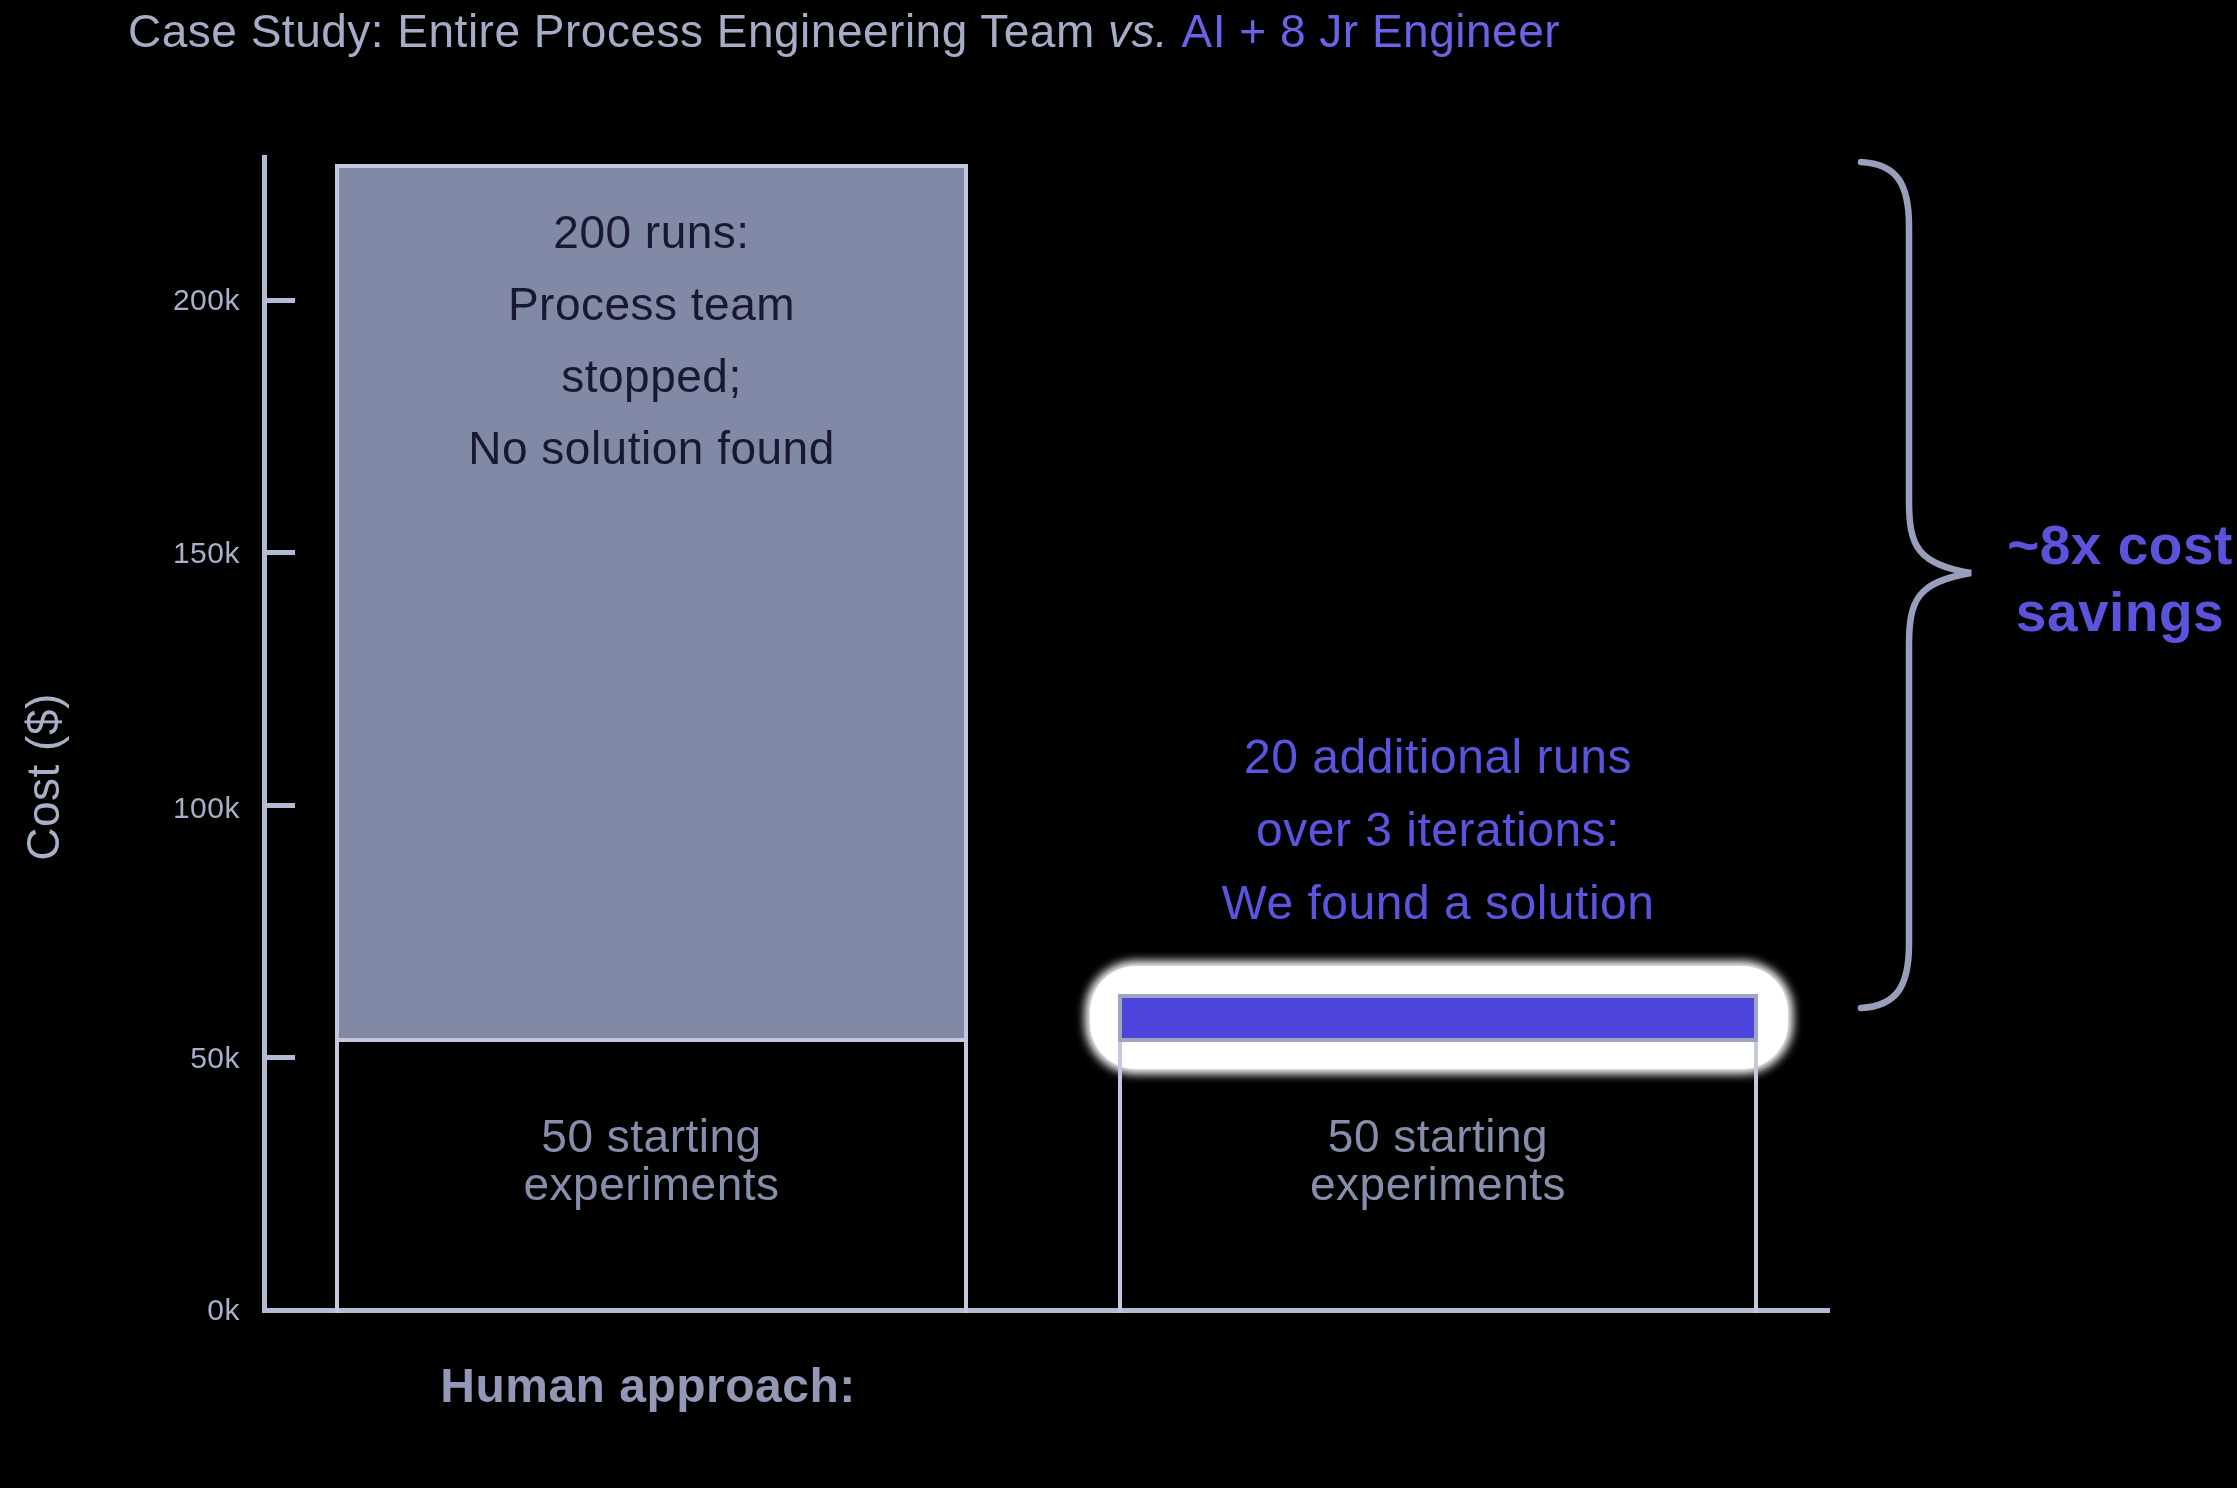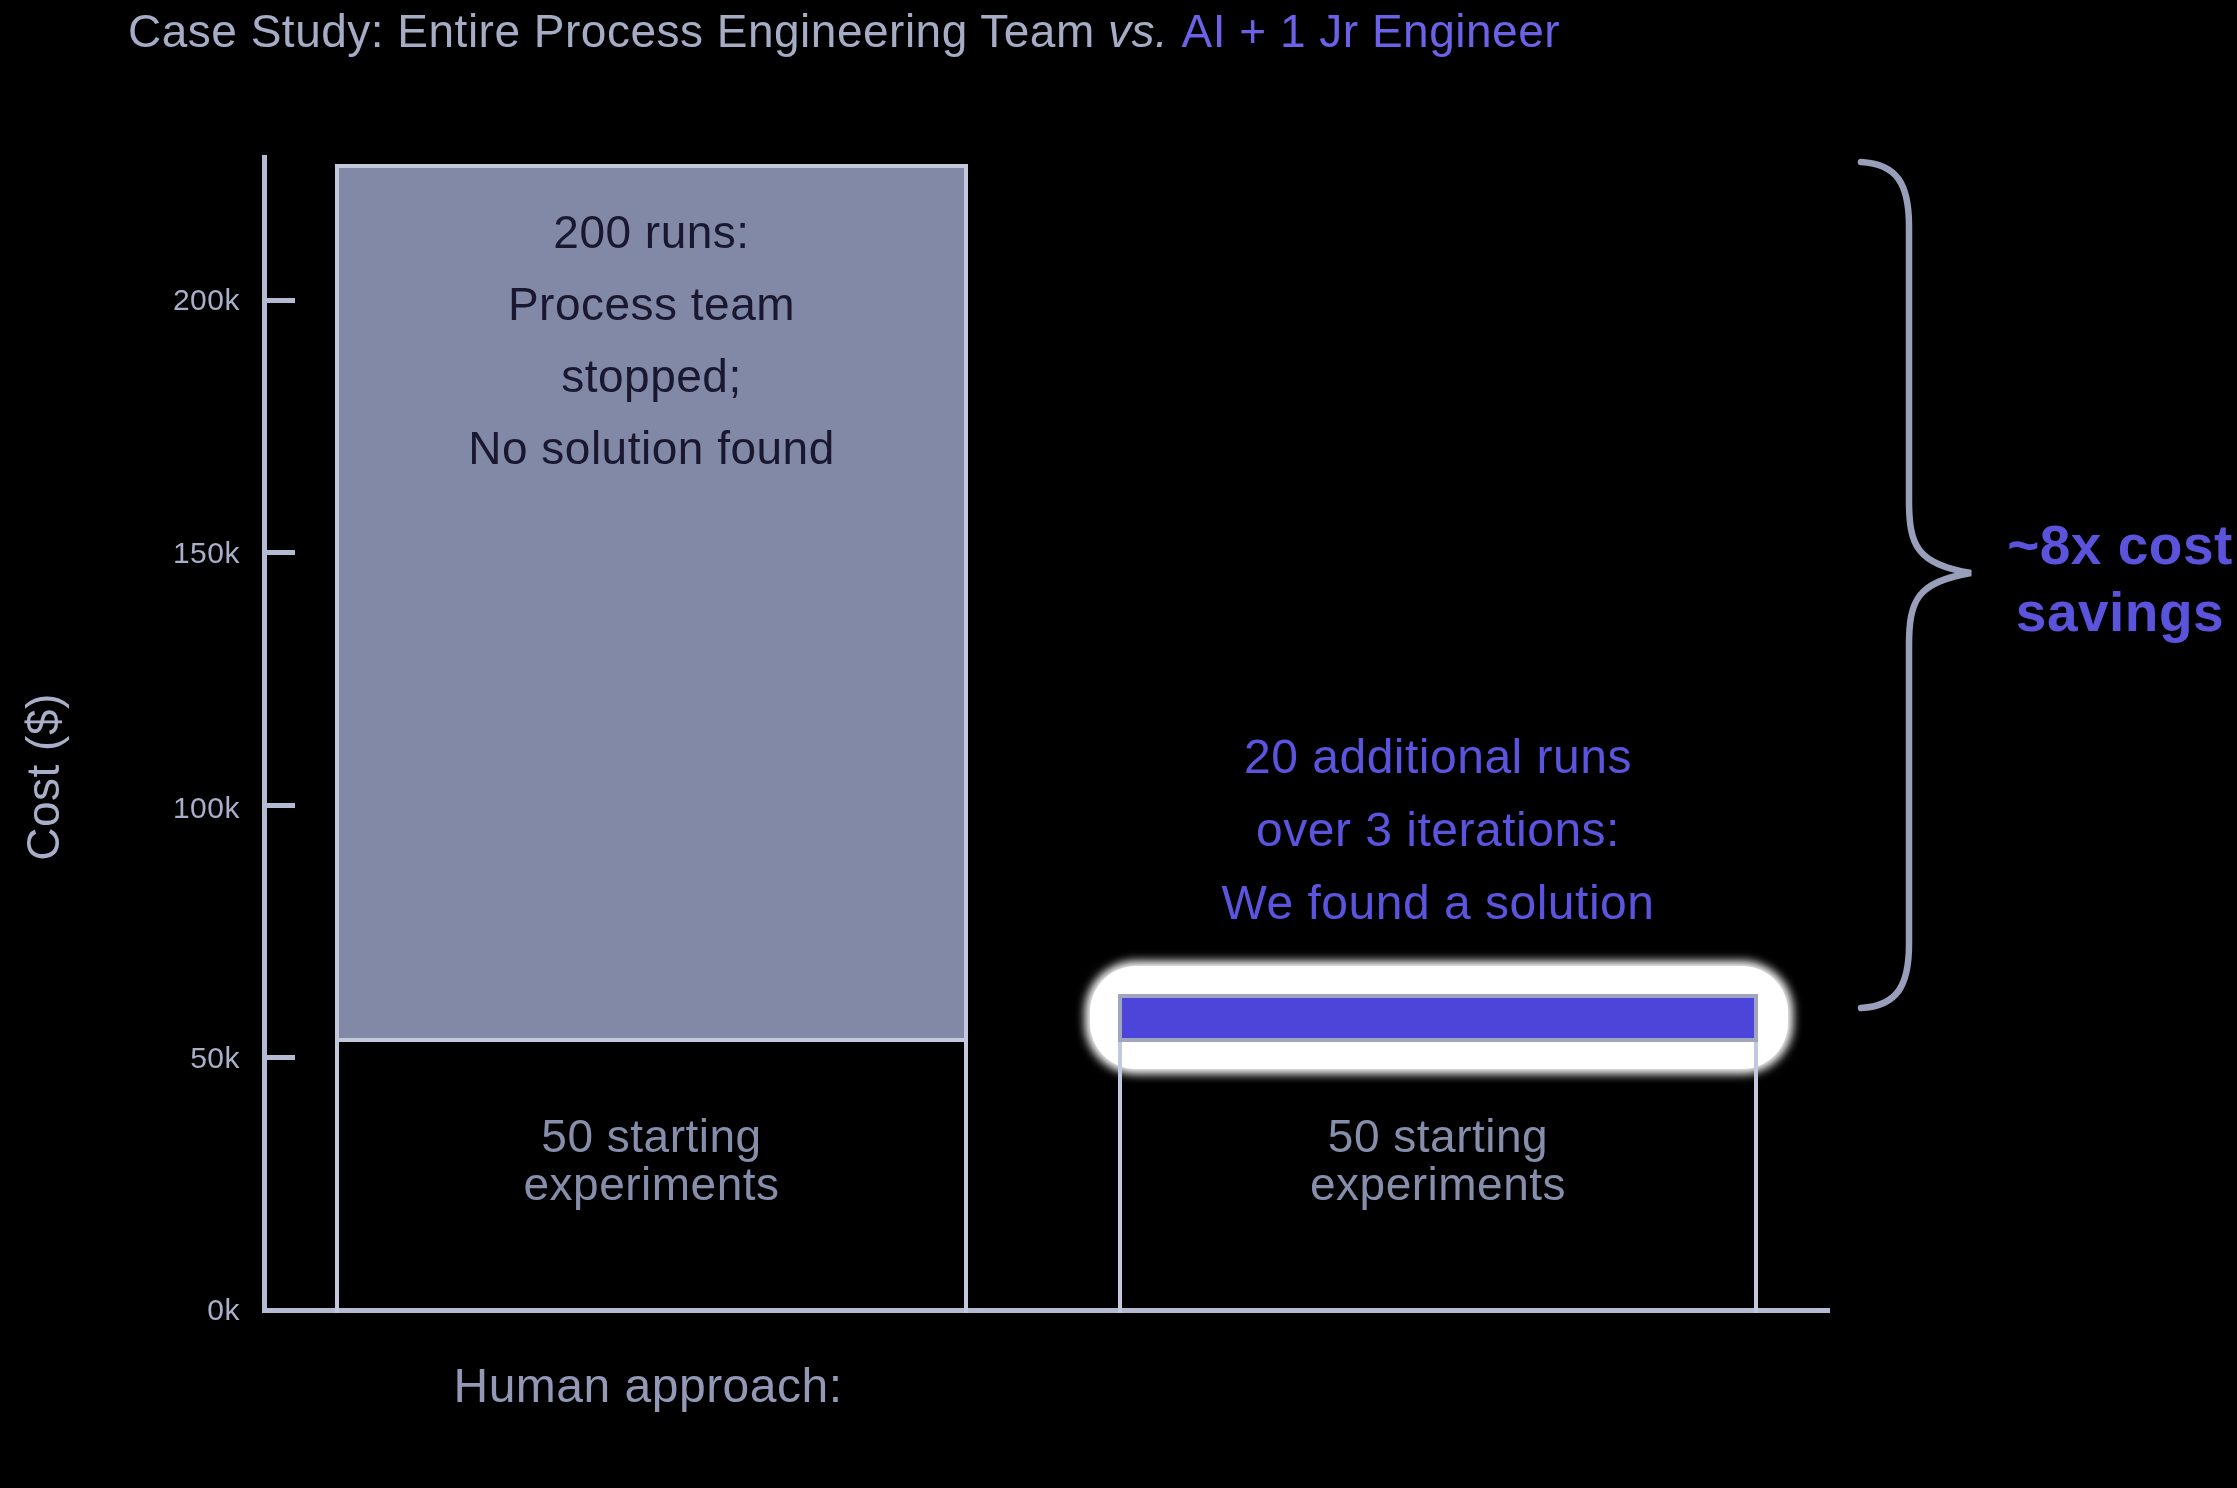--- a/index.html
+++ b/index.html
@@ -33,36 +33,36 @@
   
   .seg-text{white-space:pre-line;text-align:center;}
   .gray-seg-text{left:335px;width:633px;top:196px;font-size:46px;line-height:72px;color:#1A1830;}
   .start-text{top:1112px;font-size:46px;line-height:48px;color:#868EAC;}
   .start-text.l{left:335px;width:633px;}
   .start-text.r{left:1118px;width:640px;}
   .annotation{left:1038px;width:800px;top:720px;font-size:48px;line-height:73px;
     color:#5B54DE;text-align:center;white-space:pre-line;}
   
   .xlabel{text-align:center;white-space:nowrap;}
-  .xlabel .bold{display:block;font-size:48px;font-weight:400;}
+  .xlabel .bold{display:block;font-size:48px;font-weight:700;}
   .xlabel .sub{display:block;font-size:47px;margin-top:13px;}
   .xlabel.human{left:148px;width:1000px;top:1358px;color:#9298B6;}
   .xlabel.ours{left:938px;width:1000px;top:1358px;color:#5F55DF;}
   
   .brace-svg{left:1845px;top:150px;}
   .savings{left:1992px;width:256px;top:512px;font-size:55px;line-height:67px;font-weight:700;
     color:#5B53DC;text-align:center;white-space:pre-line;letter-spacing:0.5px;}
 </style>
 </head>
 <body>
 
 <div class="canvas">
 
   <div class="abs title">
-    <span>Case Study: Entire Process Engineering Team</span><span class="vs"> vs. </span><span class="accent">AI + 1 Jr Engineer</span>
+    <span>Case Study: Entire Process Engineering Team</span><span class="vs"> vs. </span><span class="accent">AI + 8 Jr Engineer</span>
   </div>
 
   <div class="abs y-title">Cost ($)</div>
   <div class="abs y-axis-line"></div>
   <div class="abs x-axis-line"></div>
   <div id="ticks">
       <div class="tick-label" style="top: 1280px;">0k</div>
       <div class="tick-mark" style="top: 1055px;"></div>
       <div class="tick-label" style="top: 1027.5px;">50k</div>
       <div class="tick-mark" style="top: 802.5px;"></div>

